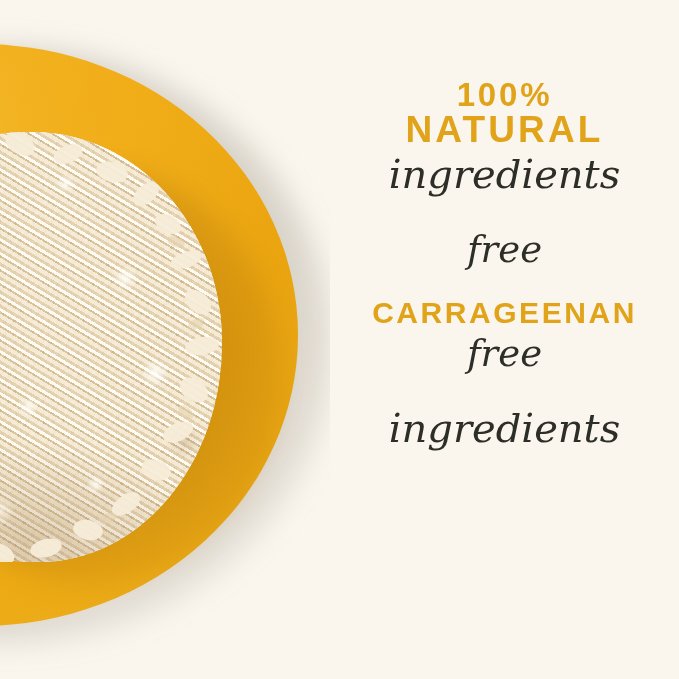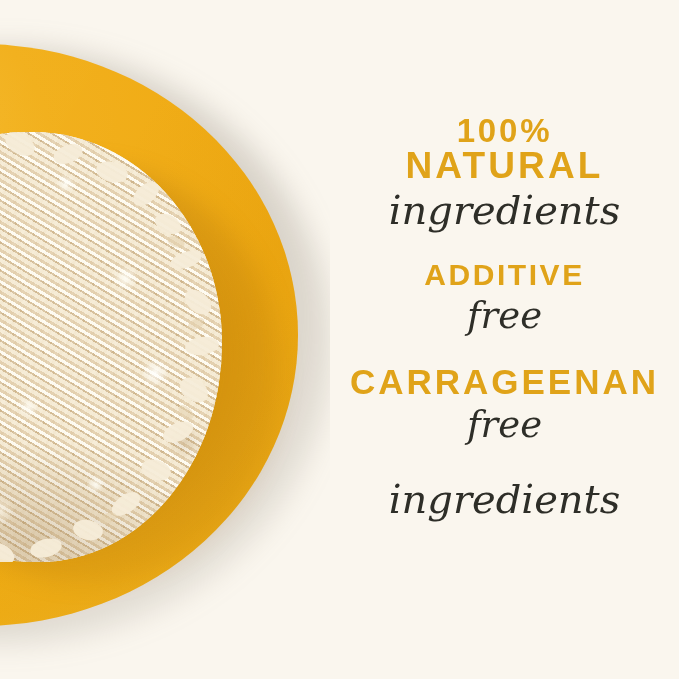--- a/index.html
+++ b/index.html
@@ -158,21 +158,21 @@
   #claims {
     position: absolute;
     left: 330px;
     top: 0;
     width: 349px;
     height: 679px;
     display: flex;
     flex-direction: column;
     align-items: center;
     justify-content: flex-start;
-    padding-top: 114px;
+    padding-top: 78px;
     box-sizing: border-box;
   }
   .claim {
     width: 100%;
     text-align: center;
   }
   .claim + .claim { margin-top: 30px; }
 
   .claim-caps {
     display: block;
@@ -194,21 +194,21 @@
   }
 
   
   .c1 .claim-caps   { font-size: 33px; }
   .c1 .claim-caps.l2{ margin-top: 0; font-size: 37px; }
   .c1 .claim-script { font-size: 40px; margin-top: 6px; }
 
   .c2 .claim-caps   { font-size: 30px; }
   .c2 .claim-script { font-size: 37px; margin-top: 7px; }
 
-  .c3 .claim-caps   { font-size: 35px; }
+  .c3 .claim-caps   { font-size: 30px; }
   .c3 .claim-script { font-size: 37px; margin-top: 7px; }
 
   .c4 .claim-caps   { font-size: 30px; }
   .c4 .claim-script { font-size: 40px; margin-top: 6px; }
 </style>
 </head>
 <body>
 
 <div id="stage">
 
@@ -254,21 +254,20 @@
 
   <div id="claims">
 
     <div class="claim c1">
       <span class="claim-caps l1">100%</span>
       <span class="claim-caps l2">NATURAL</span>
       <span class="claim-script">ingredients</span>
     </div>
 
     <div class="claim c2">
-      <span class="claim-caps l1">ADDITIVE</span>
       <span class="claim-script">free</span>
     </div>
 
     <div class="claim c3">
       <span class="claim-caps l1">CARRAGEENAN</span>
       <span class="claim-script">free</span>
     </div>
 
     <div class="claim c4">
       <span class="claim-script">ingredients</span>

